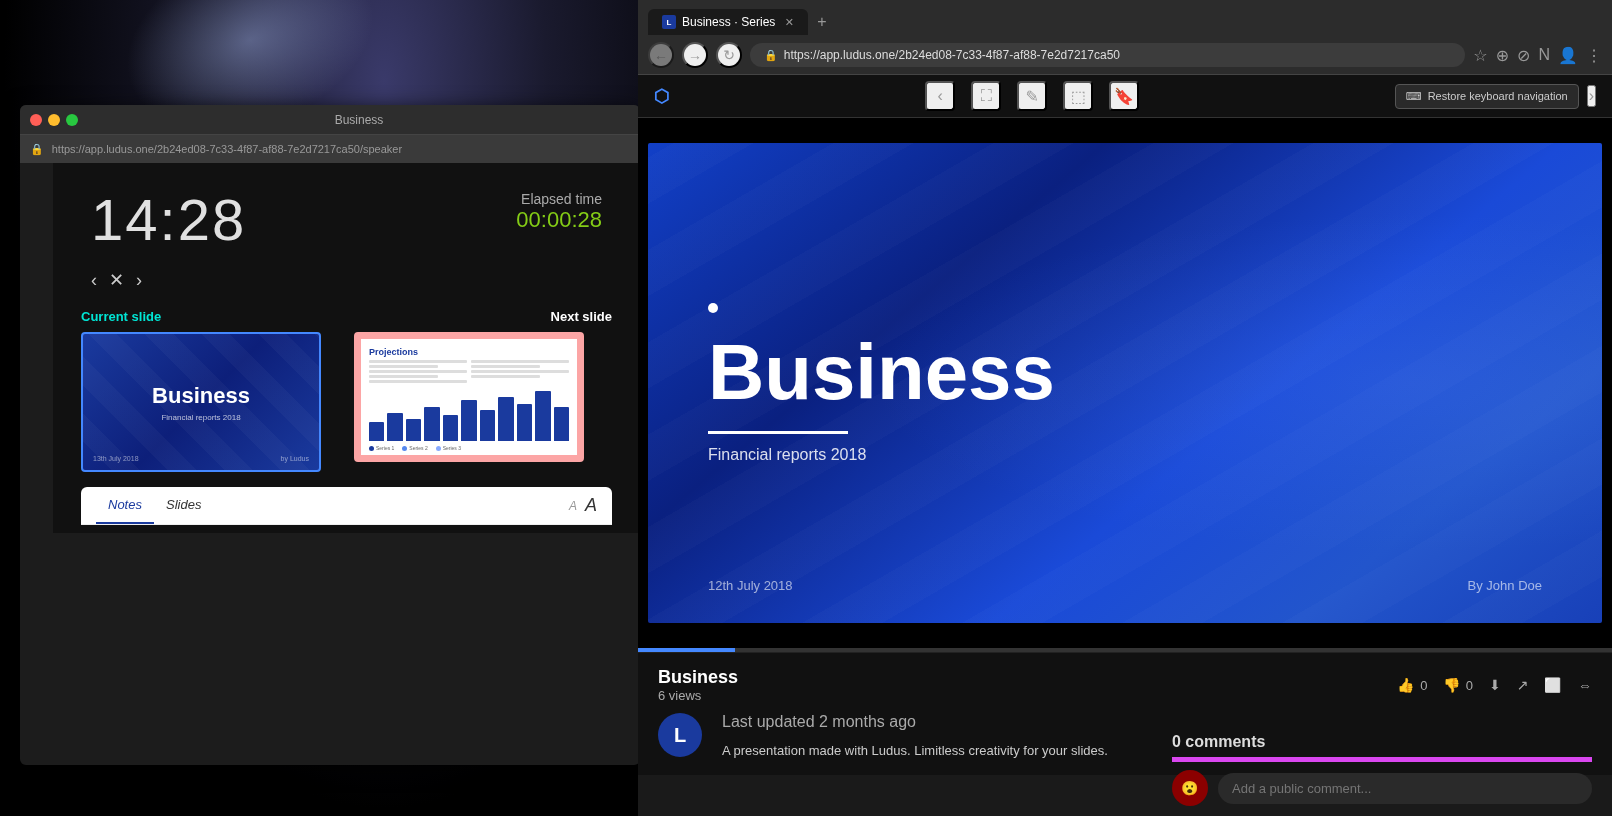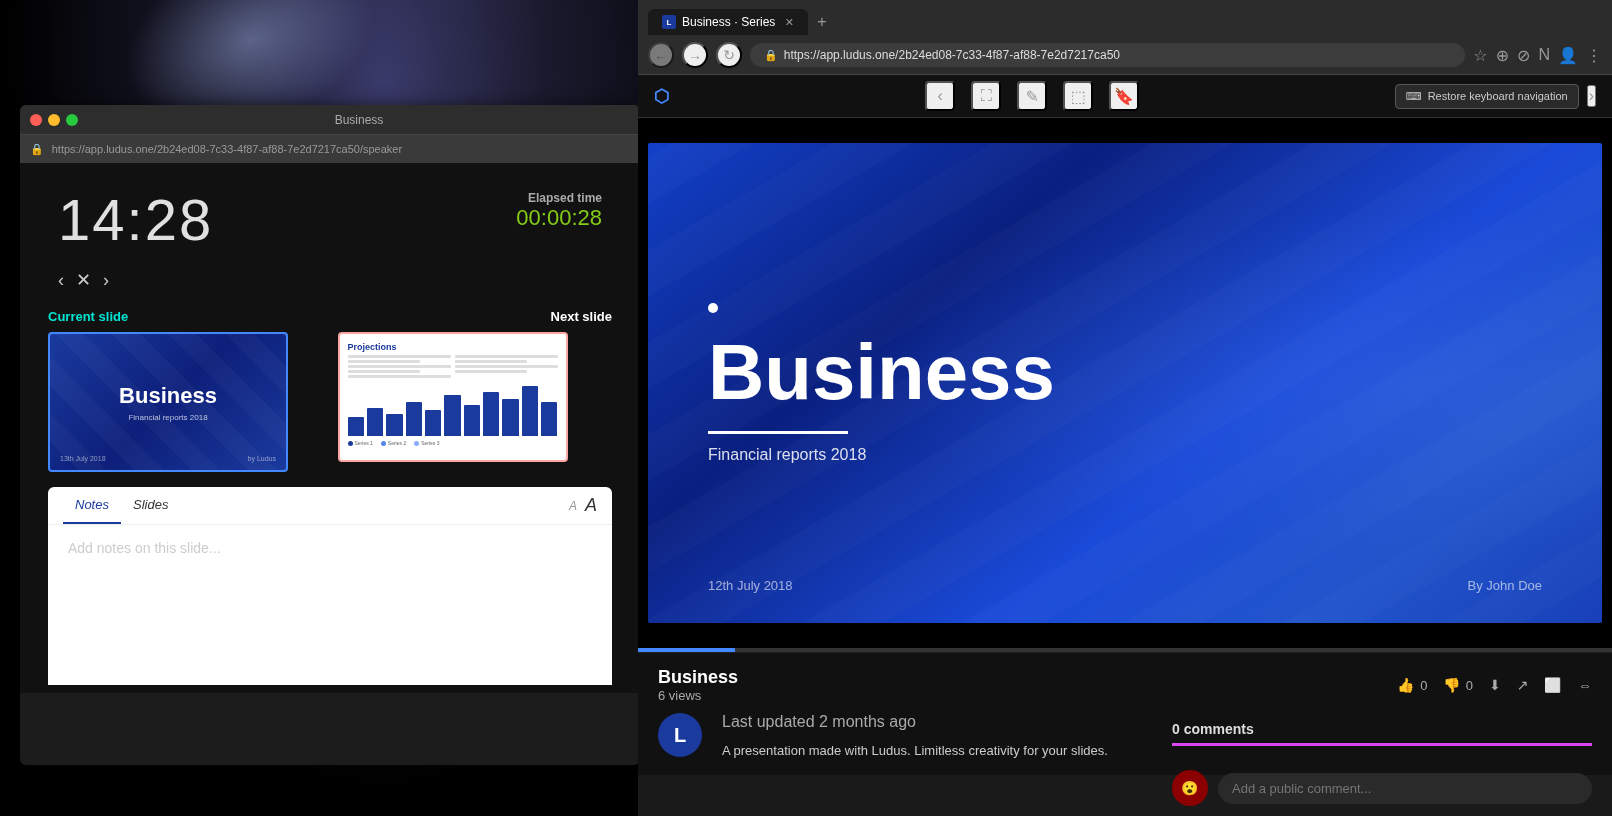--- a/index.html
+++ b/index.html
@@ -88,20 +88,21 @@
     .mac-url-bar .url-text {
       color: #999;
       font-size: 11px;
     }
     .lock-icon { color: #999; font-size: 11px; }
 
     
     .speaker-content {
       background: #111;
       padding: 8px;
+      margin-left: 33px;
     }
 
     
     .timer-area {
       display: flex;
       justify-content: space-between;
       align-items: flex-start;
       padding: 20px 30px 10px;
       background: #111;
     }
@@ -123,23 +124,22 @@
       font-size: 18px;
       cursor: pointer;
       background: none;
       border: none;
     }
     .elapsed-area {
       text-align: right;
       color: #ccc;
     }
     .elapsed-label {
-      font-size: 12px;
+      font-size: 14px;
       color: #aaa;
-      font-weight: bold;
     }
     .elapsed-time {
       font-size: 22px;
       font-weight: 500;
       color: #84cc16;
     }
 
     
     .slides-preview {
       display: flex;
@@ -211,21 +211,21 @@
       color: rgba(255,255,255,0.5);
       font-size: 7px;
     }
 
     .next-slide-thumb {
       width: 230px;
       height: 130px;
       background: #fff;
       border-radius: 4px;
       overflow: hidden;
-      border: 2px solid #fca5a5;
+      border: 7px solid #fca5a5;
       position: relative;
     }
     .next-slide-inner {
       padding: 8px;
       height: 100%;
     }
     .next-slide-title {
       color: #1a3a9e;
       font-size: 9px;
       font-weight: 700;
@@ -633,24 +633,24 @@
     }
 
     .comments-section {
       position: absolute;
       right: 20px;
       bottom: 10px;
       width: 420px;
     }
     .comments-count {
       color: #ddd;
-      font-size: 14px;
+      font-size: 16px;
       font-weight: 600;
-      margin-bottom: 24px;
-      border-bottom: 3px solid #d946ef;
+      margin-bottom: 8px;
+      border-bottom: 5px solid #d946ef;
       padding-bottom: 6px;
     }
     .comment-input-row {
       display: flex;
       gap: 10px;
       align-items: center;
     }
     .comment-avatar {
       width: 36px; height: 36px;
       border-radius: 50%;
@@ -776,23 +776,20 @@
 
     <div class="notes-area">
       <div class="notes-tabs">
         <div class="notes-tab active">Notes</div>
         <div class="notes-tab">Slides</div>
         <div class="notes-font-controls">
           <span class="font-sm">A</span>
           <span class="font-lg">A</span>
         </div>
       </div>
-      <div class="notes-body">
-        <div class="notes-placeholder">Add notes on this slide...</div>
-      </div>
     </div>
   </div>
 </div>
 
 <div class="browser-window">
 
   <div class="browser-chrome">
     <div class="browser-tabs">
       <div class="browser-tab active">
         <div class="tab-favicon">L</div>

